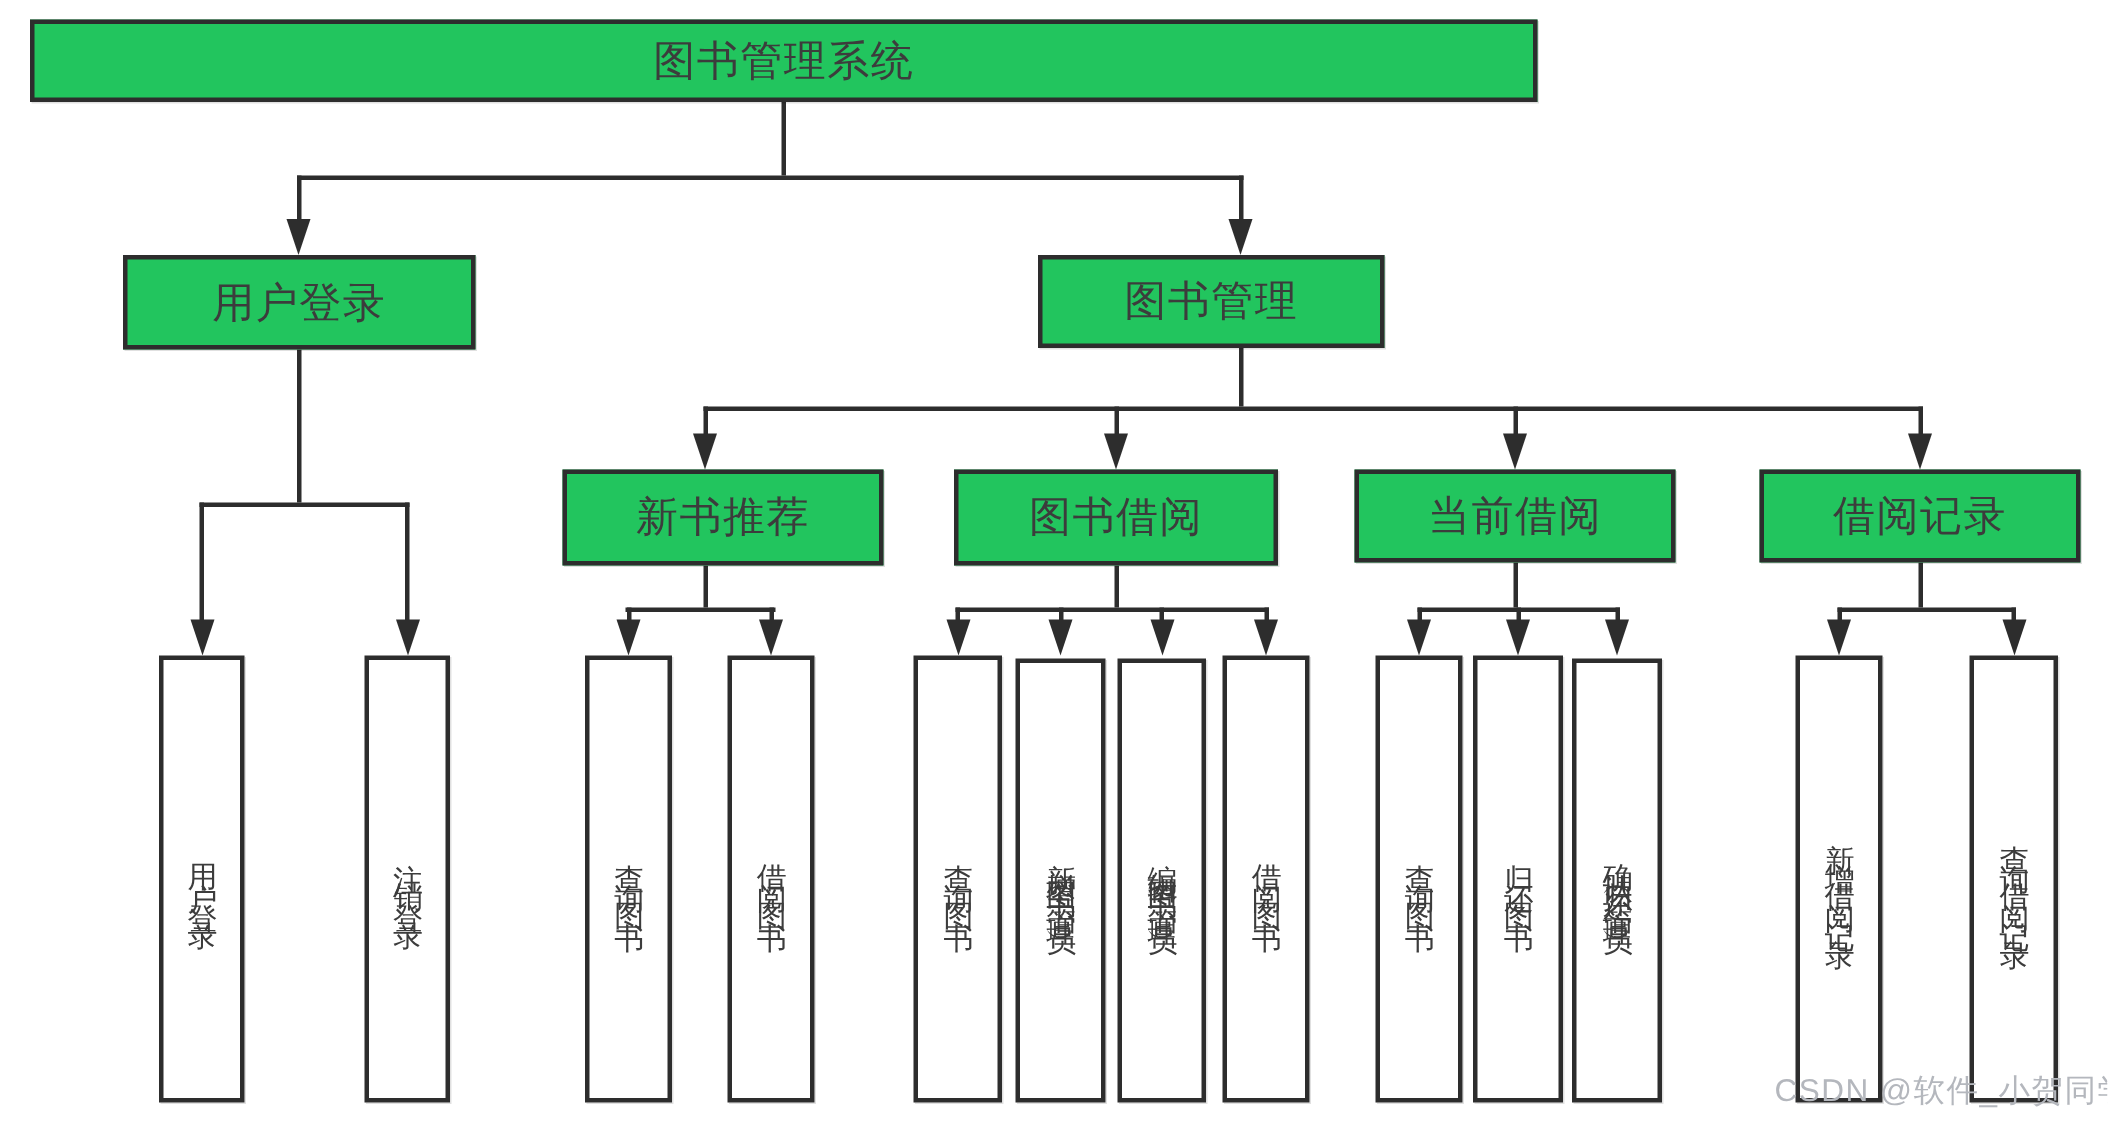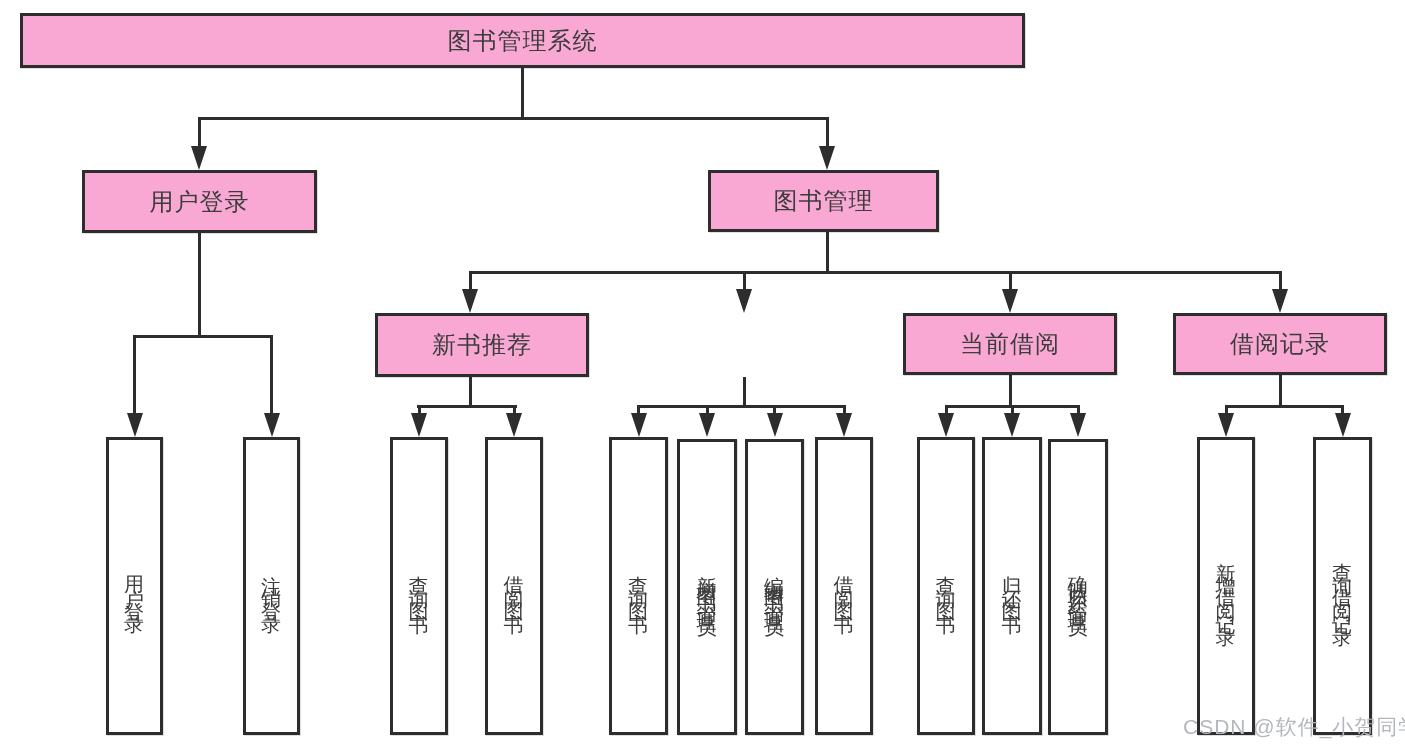--- a/index.html
+++ b/index.html
@@ -5,28 +5,28 @@
   html,body{margin:0;padding:0;background:#ffffff;}
   #stage{
     position:relative;
     width:1405px;height:747px;
     background:#ffffff;
     font-family:"Liberation Sans", sans-serif;
     overflow:hidden;
   }
   .box{
     position:absolute;
-    background:#f9a8d4;
+    background:#22c55e;
     border:3px solid #2d2d2d;
     box-sizing:border-box;
     display:flex;
     align-items:center;
     justify-content:center;
     color:#3c3c3c;
-    font-size:24px;
+    font-size:28px;
     letter-spacing:1px;
     box-shadow:1px 1px 0 rgba(0,0,0,0.12);
     z-index:2;
   }
   .vbox{
     position:absolute;
     background:#ffffff;
     border:3px solid #2d2d2d;
     box-sizing:border-box;
     display:flex;
@@ -76,21 +76,21 @@
   <div class="vline" style="left:521px;top:68px;height:49px;"></div>
   <div class="hline" style="left:198px;top:117px;width:631px;"></div>
   <div class="vline" style="left:198px;top:117px;height:33px;"></div>
   <div class="arrow" style="left:191px;top:146px;"></div>
   <div class="vline" style="left:826px;top:117px;height:33px;"></div>
   <div class="arrow" style="left:819px;top:146px;"></div>
 
   <div class="box" style="left:82px;top:170px;width:235px;height:63px;">
     <span>用户登录</span>
   </div>
-  <div class="box" style="left:708px;top:170px;width:231px;height:62px;">
+  <div class="box" style="left:692px;top:170px;width:231px;height:62px;">
     <span>图书管理</span>
   </div>
 
   <div class="vline" style="left:198px;top:233px;height:102px;"></div>
   <div class="hline" style="left:133px;top:335px;width:140px;"></div>
   <div class="vline" style="left:133px;top:335px;height:82px;"></div>
   <div class="arrow" style="left:127px;top:413px;"></div>
   <div class="vline" style="left:270px;top:335px;height:82px;"></div>
   <div class="arrow" style="left:264px;top:413px;"></div>
 
@@ -101,20 +101,23 @@
   <div class="vline" style="left:743px;top:271px;height:22px;"></div>
   <div class="arrow" style="left:736px;top:289px;"></div>
   <div class="vline" style="left:1009px;top:271px;height:22px;"></div>
   <div class="arrow" style="left:1002px;top:289px;"></div>
   <div class="vline" style="left:1279px;top:271px;height:22px;"></div>
   <div class="arrow" style="left:1272px;top:289px;"></div>
 
   <div class="box" style="left:363px;top:313px;width:214px;height:64px;margin-left:12px;">
     <span>新书推荐</span>
   </div>
+  <div class="box" style="left:636px;top:313px;width:216px;height:64px;">
+    <span>图书借阅</span>
+  </div>
   <div class="box" style="left:1173px;top:313px;width:214px;height:62px;">
     <span>借阅记录</span>
   </div>
   <div class="box" style="left:903px;top:313px;width:214px;height:62px;">
     <span>当前借阅</span>
   </div>
 
   <div class="vline" style="left:469px;top:377px;height:28px;"></div>
   <div class="hline" style="left:417px;top:405px;width:100px;"></div>
   <div class="vline" style="left:418px;top:405px;height:12px;"></div>

